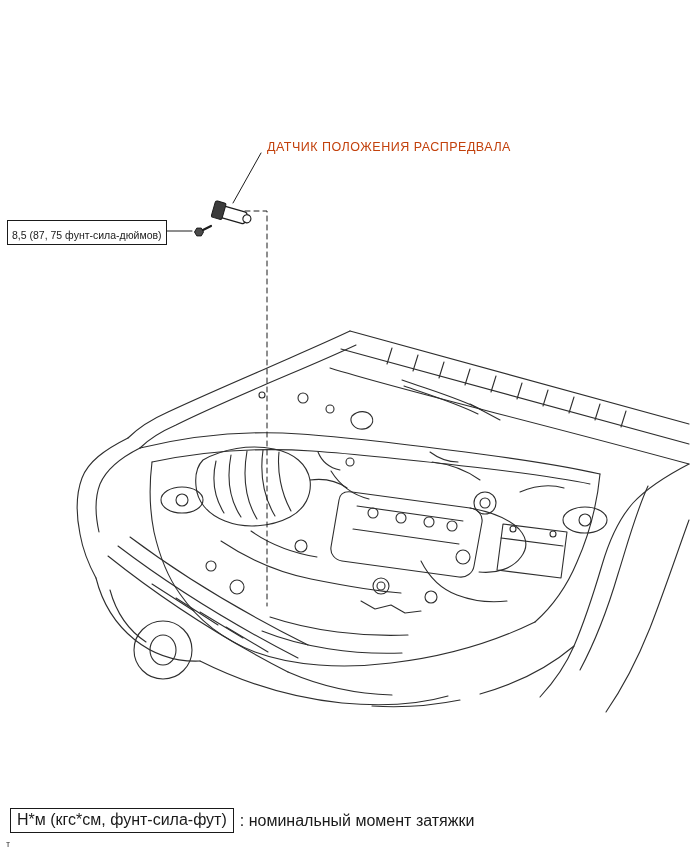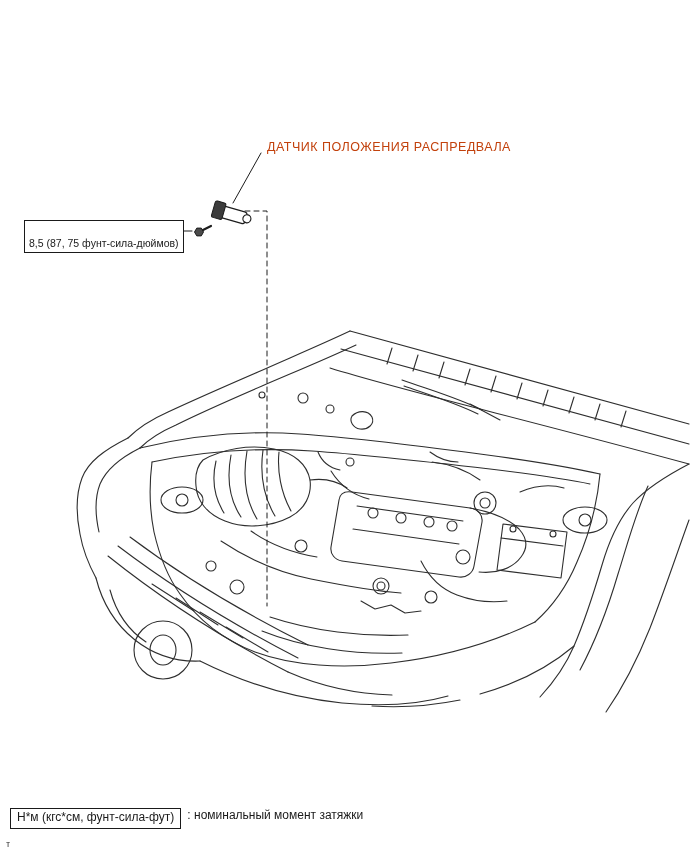--- a/index.html
+++ b/index.html
@@ -25,36 +25,37 @@
     position: absolute;
     left: 267px;
     top: 140px;
     font-size: 12.5px;
     letter-spacing: 0.5px;
     white-space: nowrap;
     color: #c2410c;
   }
   .torque-box {
     position: absolute;
-    left: 24px;
+    left: 7px;
     top: 220px;
     border: 1px solid #1a1a1a;
-    padding: 16px 4px 3px 4px;
+    padding: 8px 4px 3px 4px;
     font-size: 10.5px;
     white-space: nowrap;
     background: #ffffff;
     line-height: 1.15;
   }
   .legend {
     position: absolute;
     left: 10px;
     top: 808px;
     display: flex;
+    align-items: center;
     gap: 6px;
-    font-size: 12px;
+    font-size: 16px;
     white-space: nowrap;
   }
   .legend-box {
     border: 1px solid #1a1a1a;
     padding: 2px 6px 3px 6px;
     background: #ffffff;
     line-height: 1.15;
   }
   .footer-mark {
     position: absolute;

